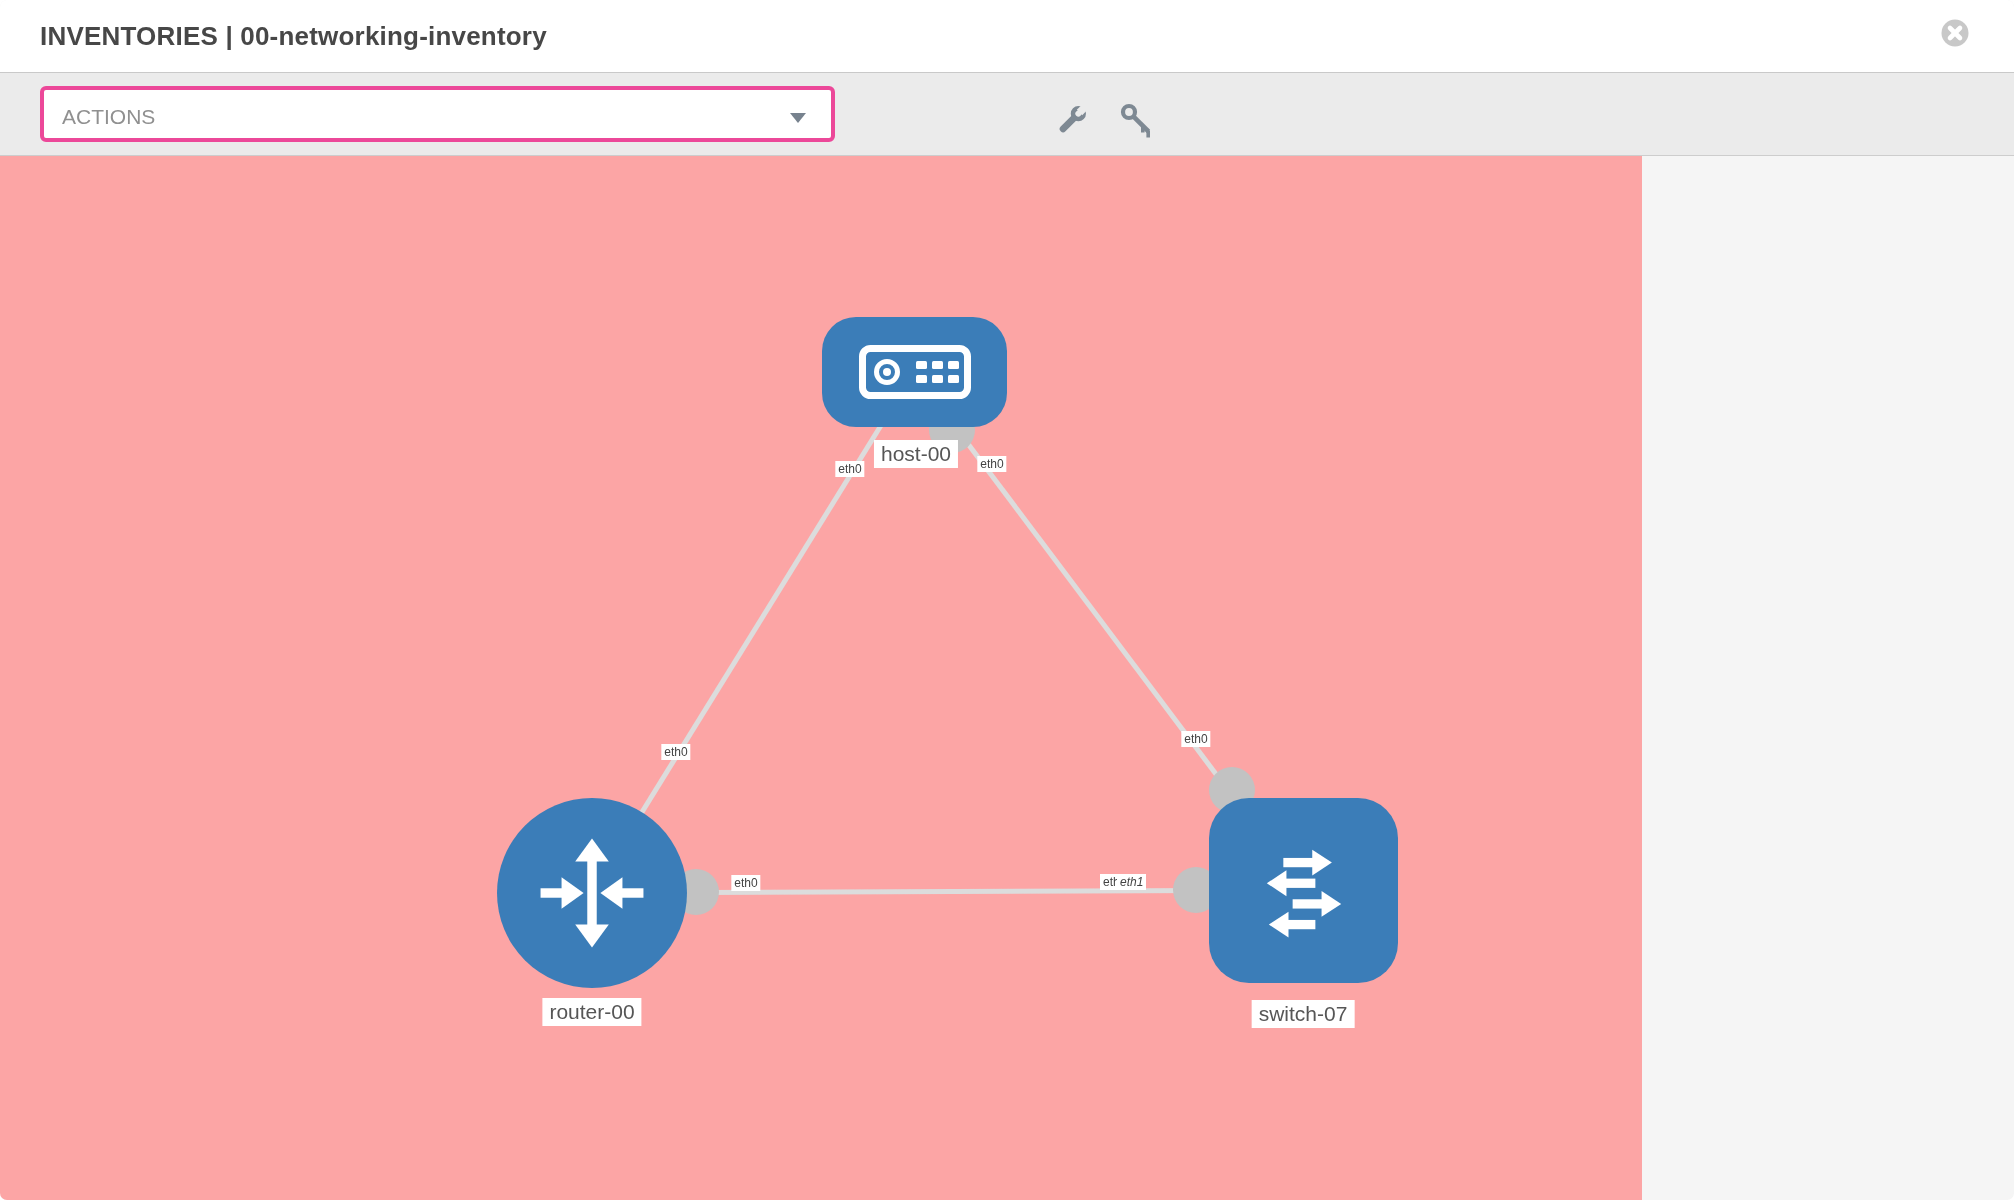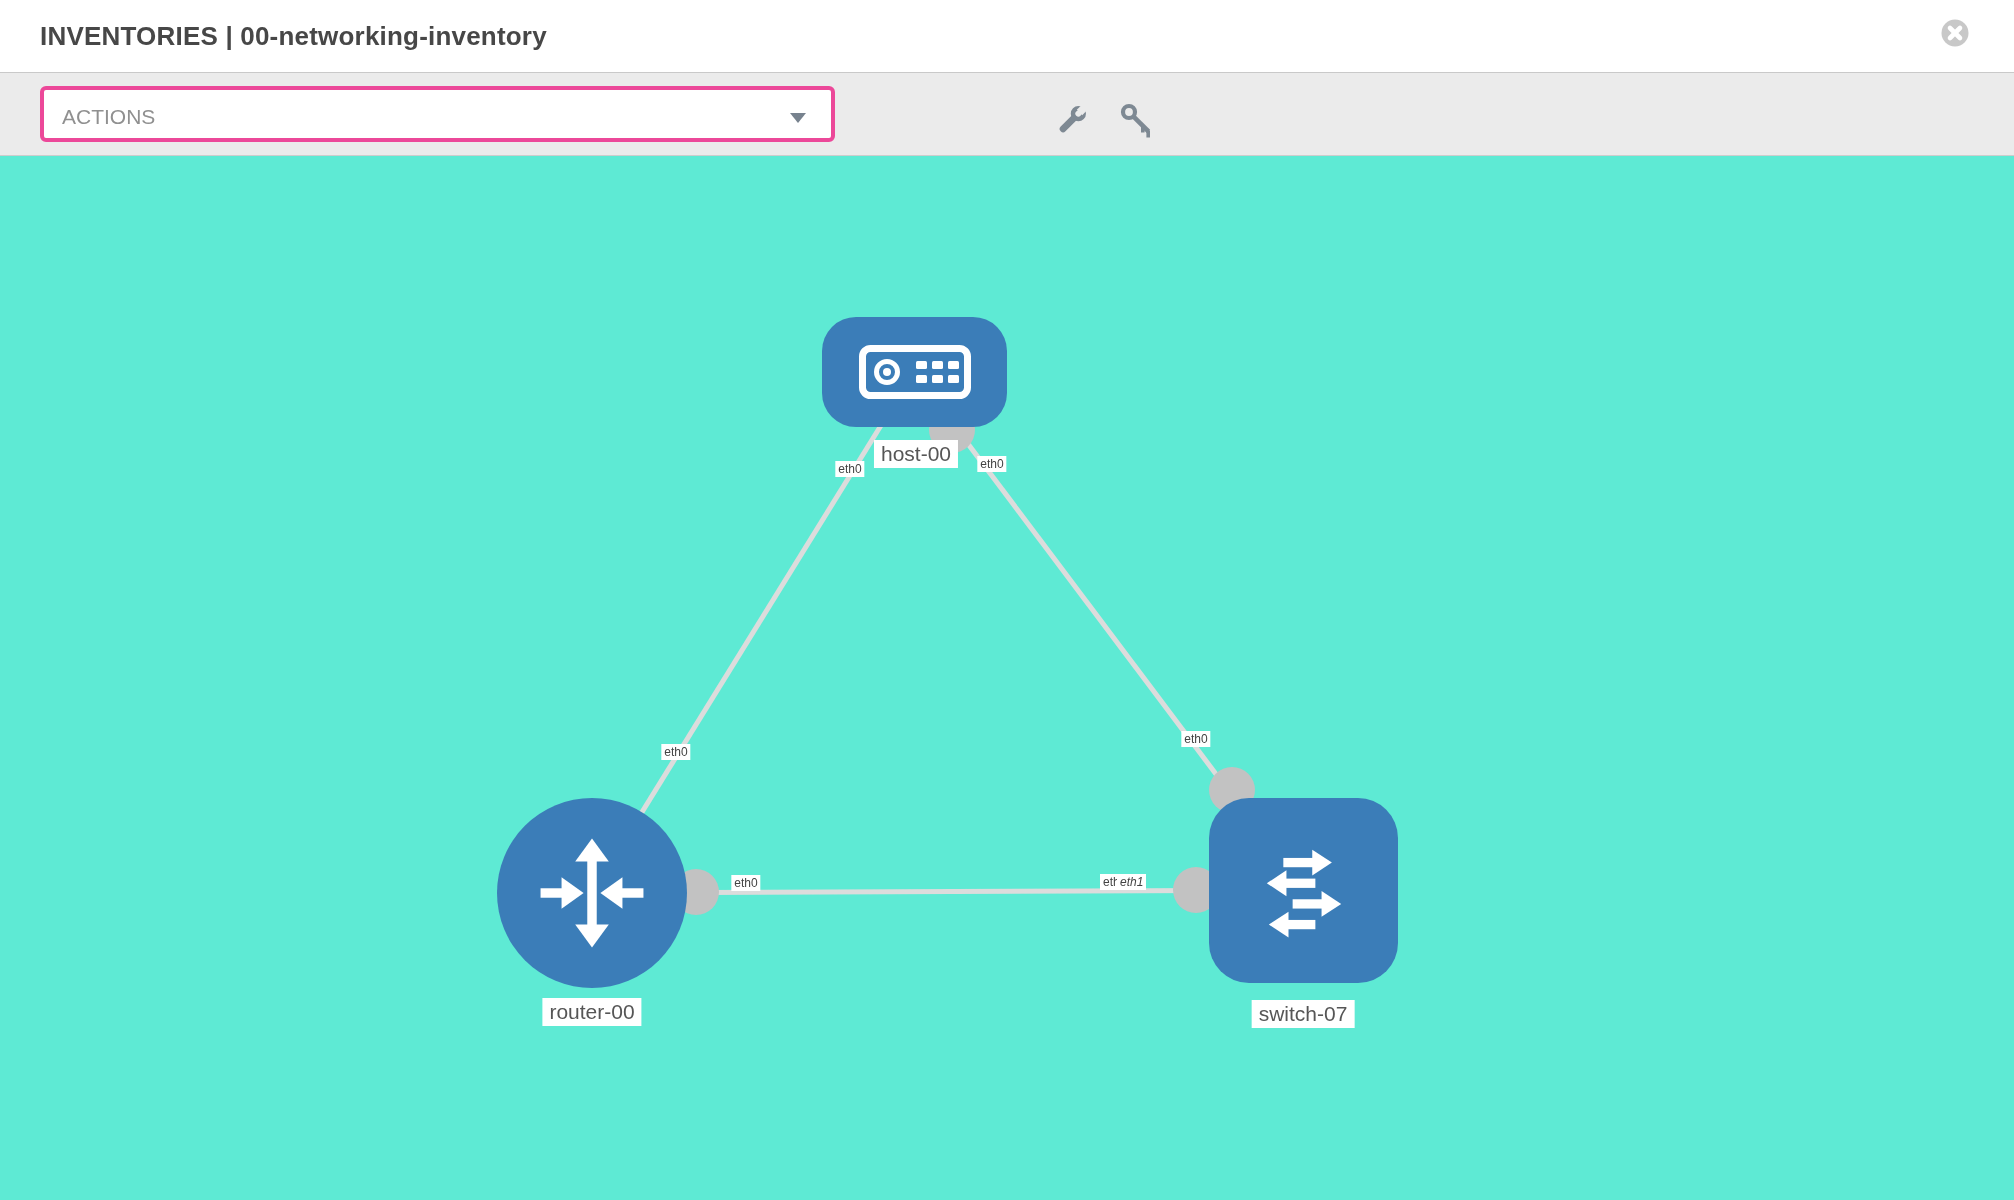--- a/index.html
+++ b/index.html
@@ -1,35 +1,35 @@
 <!DOCTYPE html>
 <html><head>
 <meta charset="utf-8">
 <style>
   html,body{margin:0;padding:0;}
   #page{
     position:relative;width:2014px;height:1200px;overflow:hidden;
-    background:#f5f5f5;font-family:"Liberation Sans",sans-serif;
+    background:#f5f5f5;font-family:"Liberation Sans",sans-serif;border-radius:7px;
     -webkit-font-smoothing:antialiased;
   }
   
   .header{position:absolute;top:0;left:0;width:2014px;height:72px;background:#ffffff;border-bottom:1px solid #c9c9c9;}
   .title{position:absolute;left:40px;top:0;height:72px;line-height:72px;font-size:26px;font-weight:bold;color:#474747;letter-spacing:.2px;}
   .close-btn{position:absolute;left:1941px;top:19px;width:28px;height:28px;cursor:pointer;}
   
   .toolbar{position:absolute;top:73px;left:0;width:2014px;height:82px;background:#ebebeb;border-bottom:1px solid #cdcdcd;}
   .select-box{
     position:absolute;top:13px;height:56px;background:#ffffff;border:4px solid #ec4899;border-radius:6px;
     box-sizing:border-box;cursor:pointer;
   }
   .select-box .sel-text{position:absolute;left:18px;top:0;line-height:54px;font-size:21px;color:#909090;}
   .caret{position:absolute;right:25px;top:23px;width:0;height:0;border-left:8px solid transparent;border-right:8px solid transparent;border-top:10px solid #77828e;}
   .tool-icon{position:absolute;top:27px;width:40px;height:40px;cursor:pointer;}
   
-  .canvas{position:absolute;top:156px;left:0;width:2014px;height:1044px;background:#5eead4;}
+  .canvas{position:absolute;top:156px;left:0;width:1642px;height:1044px;background:#fca5a5;}
   .links-svg{position:absolute;left:0;top:0;}
   .node{position:absolute;background:#3b7db8;display:flex;align-items:center;justify-content:center;cursor:pointer;}
   .node-label{
     position:absolute;transform:translateX(-50%);background:#ffffff;color:#565656;
     font-size:21px;padding:2px 7px;white-space:nowrap;
   }
   .if-label{
     position:absolute;background:#ffffff;color:#434343;font-size:12px;padding:1px 3px;white-space:nowrap;
   }
   .if-center{transform:translateX(-50%);}

